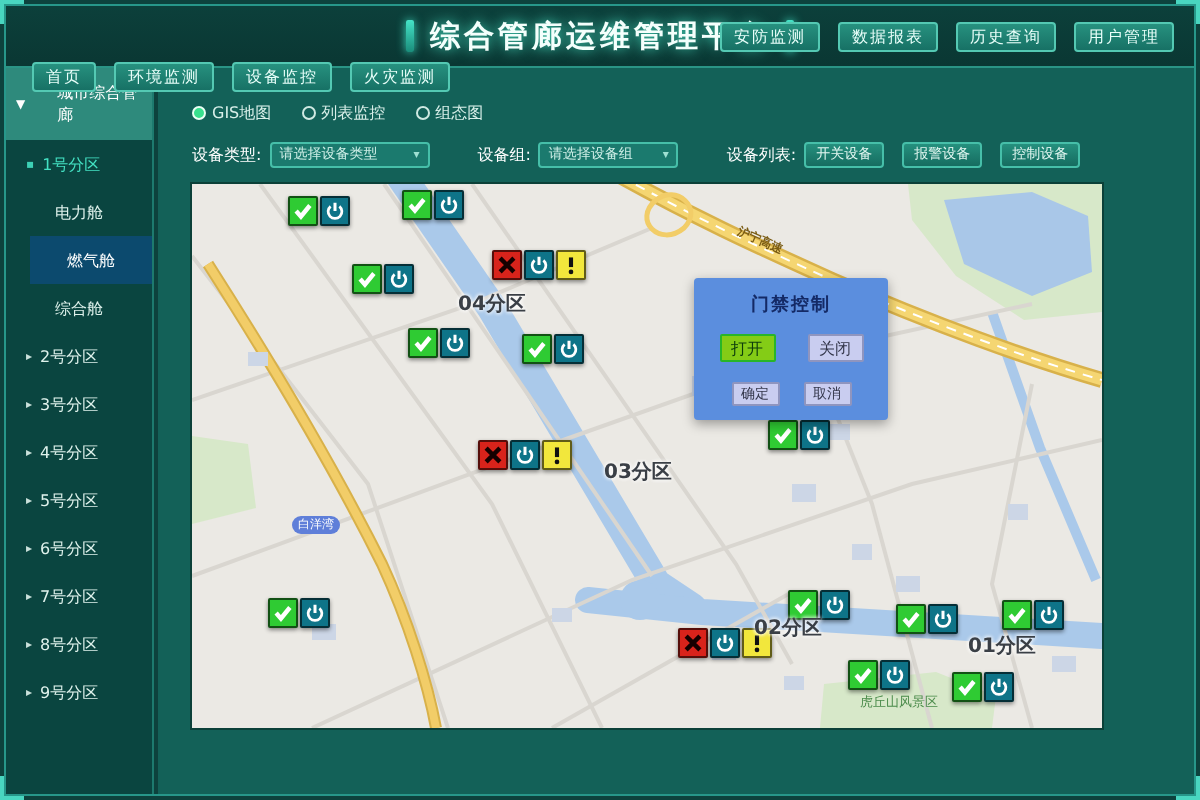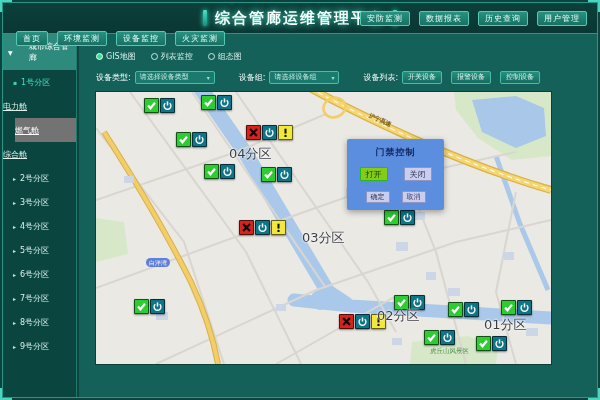--- a/index.html
+++ b/index.html
@@ -30,24 +30,24 @@
           text-shadow:0 0 7px rgba(84,255,221,.85);}
 
   
   .sidebar{position:absolute;left:3px;top:34px;bottom:3px;width:73px;background:#0a4540;
           border-right:1px solid #1d7a6e;}
   .side-root{height:36px;background:#2e8a7c;color:#fff;font-size:8px;display:flex;
           align-items:center;padding-left:5px;gap:16px;cursor:pointer;}
   .side-item{height:24px;display:flex;align-items:center;font-size:8px;color:#dff2ec;
           padding-left:10px;gap:4px;cursor:pointer;}
   .side-item .bullet{font-size:6px;opacity:.9;}
-  .side-item.cabin{padding-left:0;justify-content:flex-start;text-decoration:underline;}
+  .side-item.cabin{padding-left:0;justify-content:center;}
   .side-item.active{color:#43e0c2;}
   .side-item.active .bullet{color:#43e0c2;}
-  .side-item.selected{background:#737373;color:#fff;margin-left:12px;}
+  .side-item.selected{background:#0c4a6e;color:#fff;margin-left:12px;}
 
   
   .panel{position:absolute;left:79px;top:34px;right:3px;bottom:3px;background:#136158;}
   .radio-row{position:absolute;left:17px;top:17px;display:flex;gap:15px;font-size:8px;
           color:#d8efe9;align-items:center;}
   .radio-opt{display:flex;align-items:center;gap:3px;cursor:pointer;}
   .radio{width:7px;height:7px;border-radius:50%;border:1px solid #cfe9e2;box-sizing:border-box;}
   .radio.sel{background:#38e08e;border-color:#eafff5;}
   .filter-row{position:absolute;left:17px;top:36px;height:14px;display:flex;align-items:center;
           font-size:8px;color:#fff;}
@@ -68,21 +68,21 @@
   .overlay{position:absolute;inset:0;}
   .marker{position:absolute;display:flex;gap:1px;cursor:pointer;}
   .tile{width:15px;height:15px;display:flex;align-items:center;justify-content:center;
           border:1px solid rgba(0,0,0,.6);border-radius:1px;box-sizing:border-box;
           box-shadow:0 1px 2px rgba(0,0,0,.45);}
   .t-check{background:#2fcb33;}
   .t-power{background:#0e7488;}
   .t-x{background:#d8231b;}
   .t-warn{background:#f2e73c;}
   .tile svg{width:11px;height:11px;display:block;}
-  .zone-label{position:absolute;font-size:13px;color:#3a3f46;font-weight:normal;white-space:nowrap;
+  .zone-label{position:absolute;font-size:10px;color:#3a3f46;font-weight:bold;white-space:nowrap;
           text-shadow:0 0 2px #fff,0 0 2px #fff;}
   .place-label{position:absolute;white-space:nowrap;}
   .place-label.road{font-size:6px;color:#7a5c14;font-weight:bold;}
   .place-label.park{font-size:6.5px;color:#4a8a4a;}
   .place-label.badge{font-size:6px;color:#fff;background:#5f7fd9;border-radius:5px;
           padding:0 3px;line-height:9px;}
 
   
   .dialog{position:absolute;left:251px;top:47px;width:97px;height:71px;background:#5b8ede;
           border-radius:2px;box-shadow:0 2px 6px rgba(0,0,0,.35);z-index:10;}

